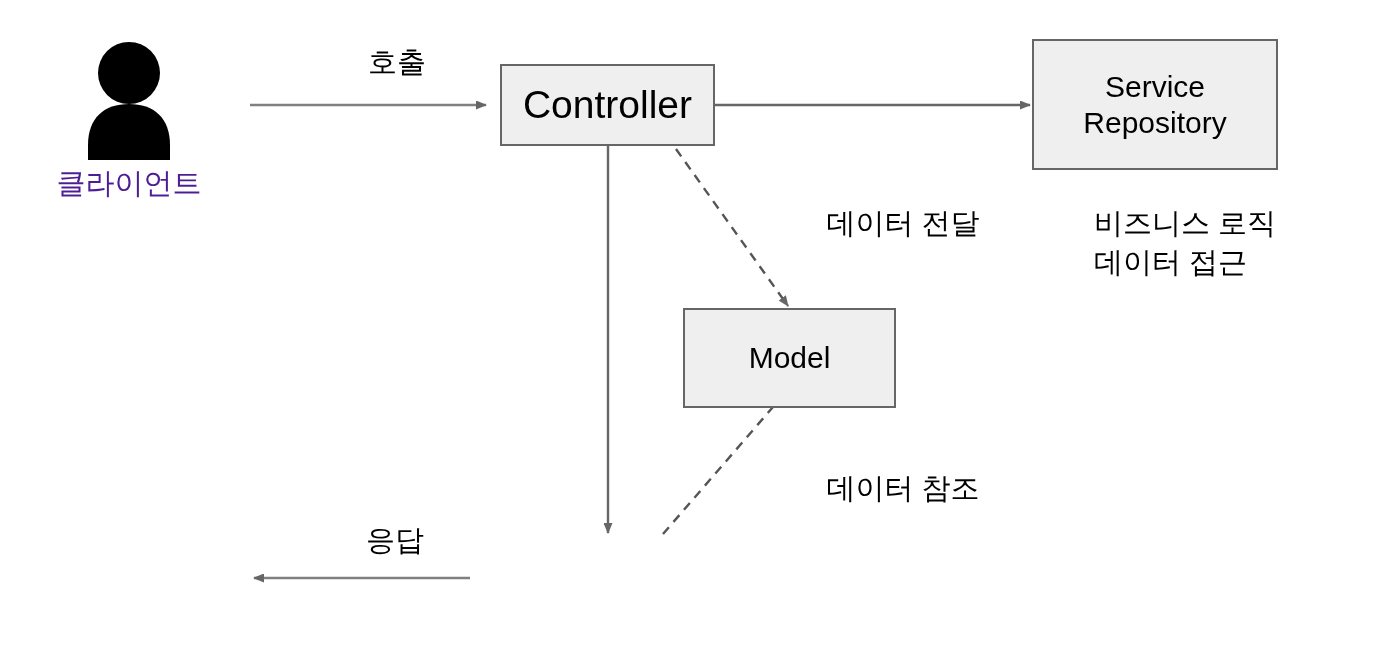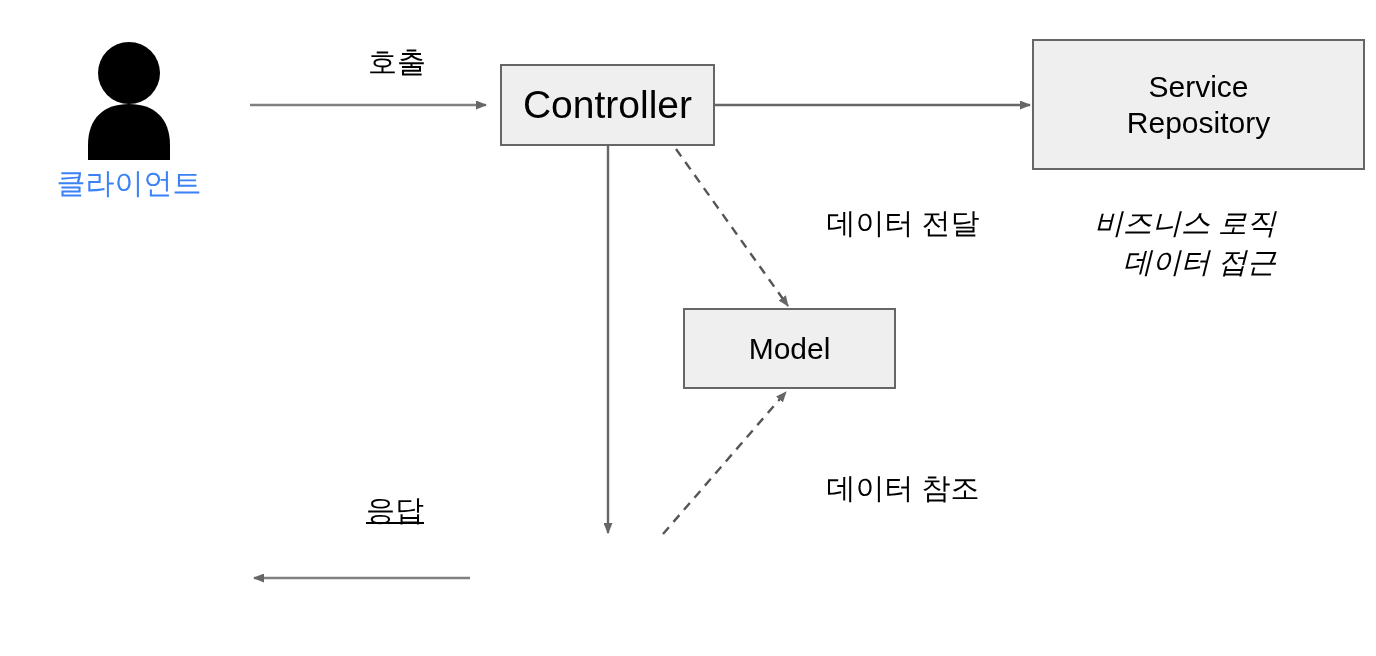--- a/index.html
+++ b/index.html
@@ -42,76 +42,75 @@
   #node-controller {
     left: 500px;
     top: 64px;
     width: 215px;
     height: 82px;
     font-size: 39px;
   }
   #node-service-repository {
     left: 1032px;
     top: 39px;
-    width: 333px;
+    width: 246px;
     height: 131px;
     font-size: 30px;
   }
   #node-model {
     left: 683px;
     top: 308px;
     width: 213px;
-    height: 81px;
+    height: 100px;
     font-size: 30px;
   }
   #node-view {
     left: 500px;
     top: 535px;
     width: 215px;
     height: 79px;
     font-size: 30px;
   }
   .edge-label {
     position: absolute;
     color: #000000;
     font-size: 29px;
     line-height: 1.3;
     white-space: pre-line;
     text-align: center;
     transform: translateX(-50%);
     margin-left: 37px;
   }
   #label-call       { left: 360px;  top: 44px;  }
-  #label-response   { left: 358px;  top: 492px; text-decoration: underline; }
+  #label-response   { left: 358px;  top: 522px; }
   #label-data-pass  { left: 866px;  top: 205px; }
   #label-data-ref   { left: 866px;  top: 470px; }
   .node-caption {
     position: absolute;
     color: #000000;
     font-size: 29px;
     line-height: 1.35;
     white-space: pre-line;
-    text-align: right;
+    text-align: left;
     transform: translateX(-50%);
-    font-style: italic;
   }
   #caption-service-repository { left: 1185px; top: 204px; }
   #actor-client {
     position: absolute;
     left: 84px;
     top: 40px;
     width: 90px;
     height: 120px;
   }
   #actor-client-label {
     position: absolute;
     left: 129px;
     top: 164px;
     font-size: 29px;
-    color: #3b82f6;
+    color: #4c1d95;
     white-space: nowrap;
     transform: translateX(-50%);
   }
 </style>
 </head>
 <body>
 
 <div id="diagram-root">
 
   <svg id="edge-layer" viewBox="0 0 1376 656" width="1376" height="656" xmlns="http://www.w3.org/2000/svg">

